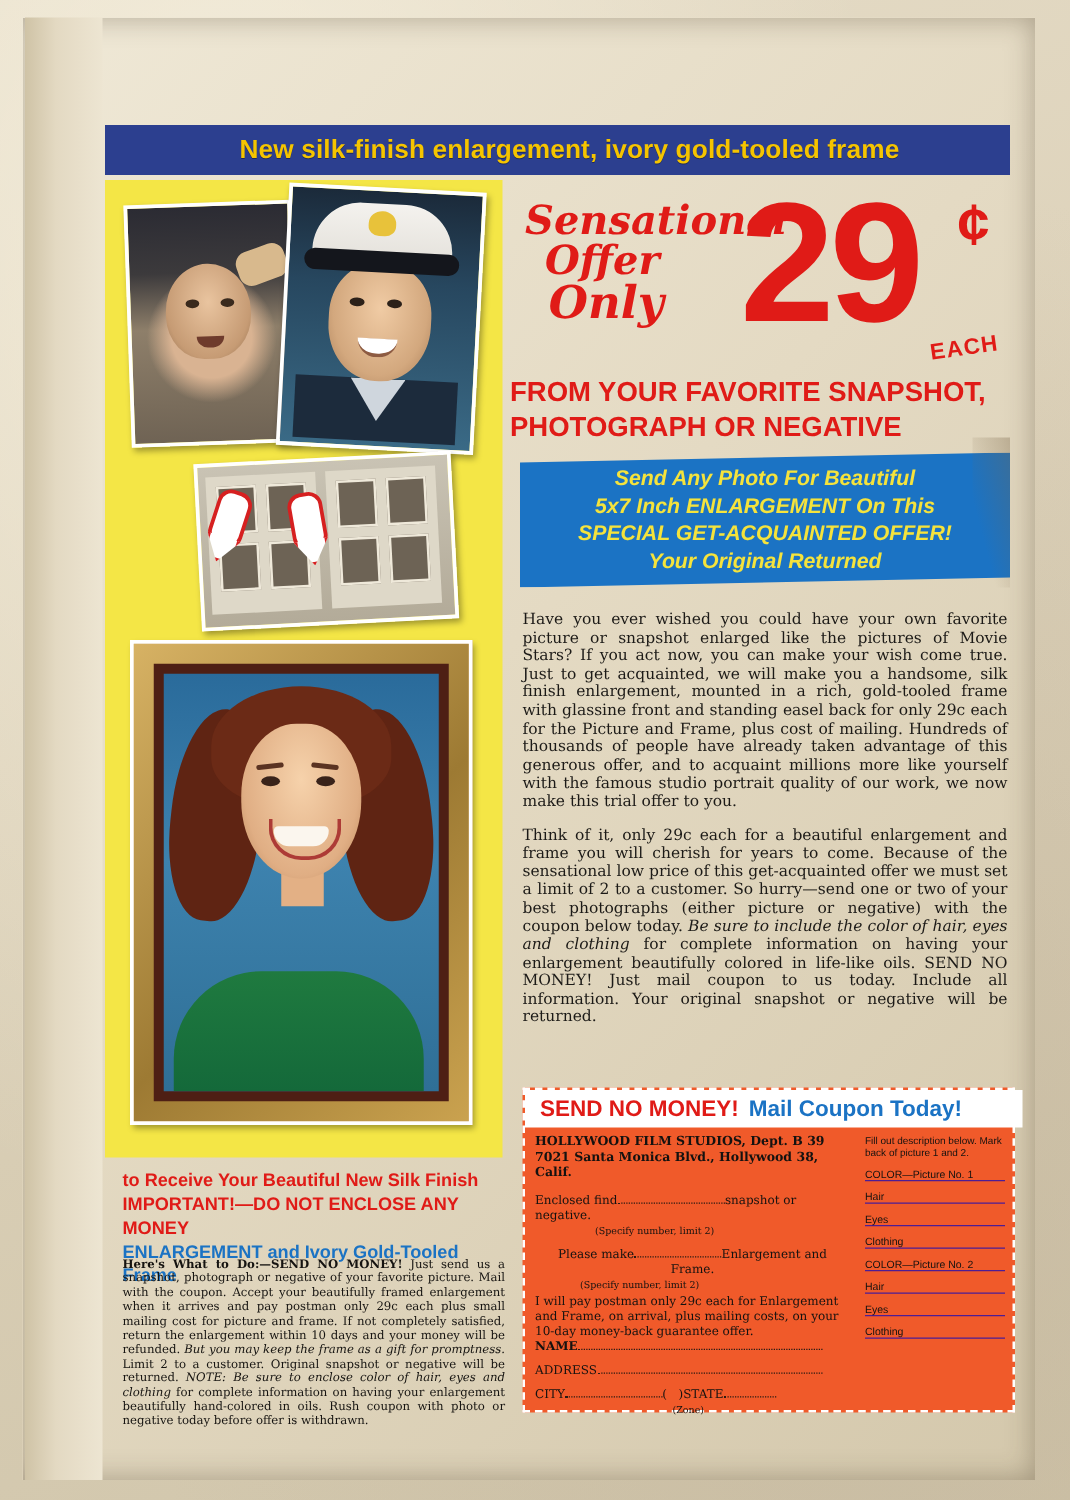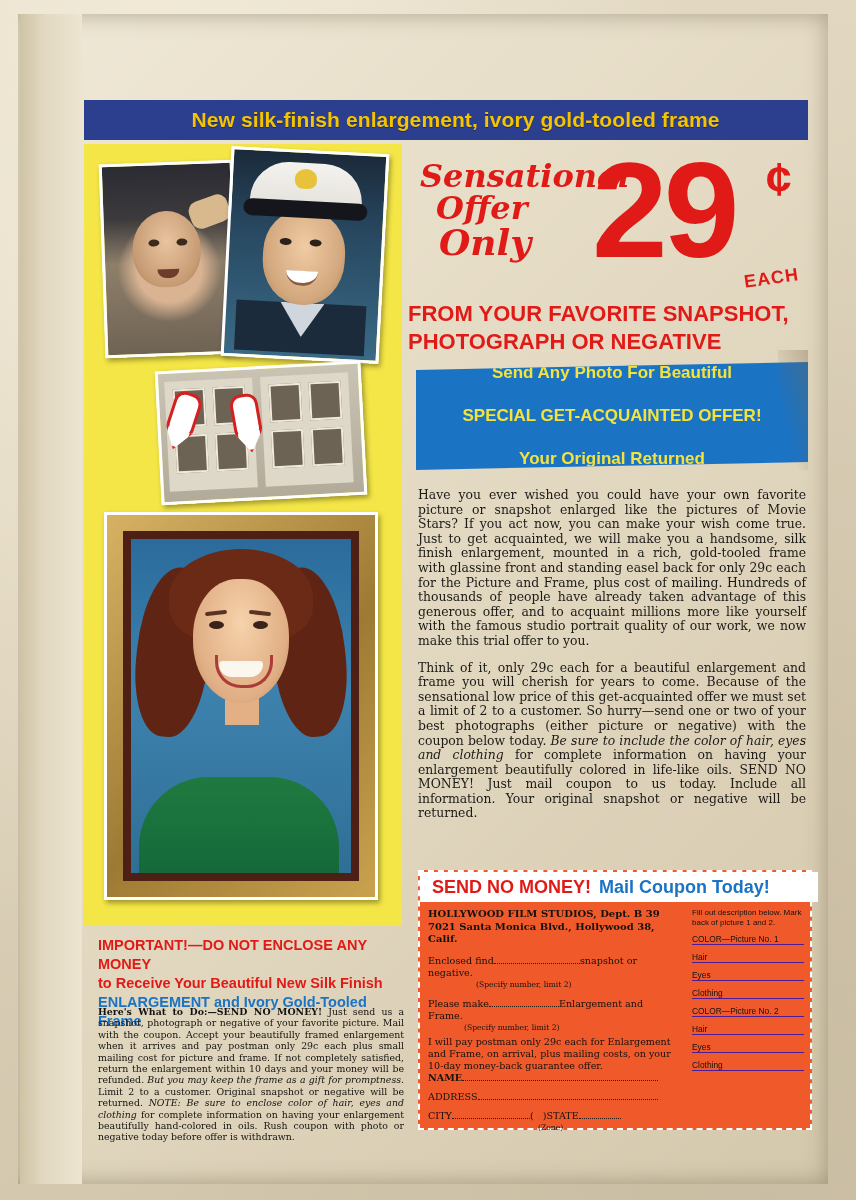--- a/index.html
+++ b/index.html
@@ -231,21 +231,21 @@
     font-size: 22px;
     line-height: 28px;
   }
 
   .blue-ribbon {
     position: absolute;
     left: 332px; top: 262px;
     width: 392px; height: 108px;
     background: #1b73c4;
     clip-path: polygon(0 8px, 100% 0, 100% 100px, 0 108px);
-    display: flex; flex-direction: column; align-items: center; justify-content: space-between;
+    display: flex; flex-direction: column; align-items: center; justify-content: center; font-style: italic;
   }
   .blue-ribbon div {
     color: #f5e33c;
     font-weight: bold;
     font-size: 17px;
     line-height: 22px;
     text-align: center;
   }
 
   
@@ -422,20 +422,21 @@
     <div class="price-cent">¢</div>
     <div class="price-each">EACH</div>
 
     <div class="fromfav">
       <div>FROM YOUR FAVORITE SNAPSHOT,</div>
       <div>PHOTOGRAPH OR NEGATIVE</div>
     </div>
 
     <div class="blue-ribbon">
       <div>Send Any Photo For Beautiful</div>
+      <div>5x7 Inch ENLARGEMENT On This</div>
       <div>SPECIAL GET-ACQUAINTED OFFER!</div>
       <div>Your Original Returned</div>
     </div>
 
     <div class="body-copy">
       <p>Have you ever wished you could have your own favorite picture or snapshot enlarged like the pictures of Movie Stars? If you act now, you can make your wish come true. Just to get acquainted, we will make you a handsome, silk finish enlargement, mounted in a rich, gold-tooled frame with glassine front and standing easel back for only 29c each for the Picture and Frame, plus cost of mailing. Hundreds of thousands of people have already taken advantage of this generous offer, and to acquaint millions more like yourself with the famous studio portrait quality of our work, we now make this trial offer to you.</p>
       <p><span>Think of it, only 29c each for a beautiful enlargement and frame you will cherish for years to come. Because of the sensational low price of this get-acquainted offer we must set a limit of 2 to a customer. So hurry—send one or two of your best photographs (either picture or negative) with the coupon below today. </span><span class="it">Be sure to include the color of hair, eyes and clothing</span><span> for complete information on having your enlargement beautifully colored in life-like oils. SEND NO MONEY! Just mail coupon to us today. Include all information. Your original snapshot or negative will be returned.</span></p>
     </div>
 
 
@@ -447,21 +448,21 @@
 
       <div class="coupon-left">
         <div class="addr">HOLLYWOOD FILM STUDIOS, Dept.  B  39</div>
         <div class="addr">7021 Santa Monica Blvd.,  Hollywood 38, Calif.</div>
 
         <div style="margin-top:9px;">
           <span>Enclosed find</span><span class="dots" style="width:86px;"></span><span>snapshot or negative.</span>
         </div>
         <div class="spec" style="margin-left:48px;">(Specify number, limit 2)</div>
 
-        <div style="margin-top:7px;">
+        <div style="margin-top:7px;text-align:center;">
           <span>Please make</span><span class="dots" style="width:70px;"></span><span>Enlargement and Frame.</span>
         </div>
         <div class="spec" style="margin-left:36px;">(Specify number, limit 2)</div>
 
         <div style="margin-top:2px;">I will pay postman only 29c each for Enlargement and Frame, on arrival, plus mailing costs, on your 10-day money-back guarantee offer.</div>
 
         <div style="margin-top:0;font-weight:bold;">
           <span>NAME</span><span class="dots" style="width:196px;"></span>
         </div>
         <div style="margin-top:7px;">
@@ -480,22 +481,22 @@
         <div class="cr-line">Eyes</div>
         <div class="cr-line">Clothing</div>
         <div class="cr-line">COLOR—Picture No. 2</div>
         <div class="cr-line">Hair</div>
         <div class="cr-line">Eyes</div>
         <div class="cr-line">Clothing</div>
       </div>
     </div>
 
     <div class="important">
+      <div class="ln i-red">to Receive Your Beautiful New Silk Finish</div>
       <div class="ln i-red">IMPORTANT!—DO NOT ENCLOSE ANY MONEY</div>
-      <div class="ln i-red">to Receive Your Beautiful New Silk Finish</div>
       <div class="ln i-blue">ENLARGEMENT and Ivory Gold-Tooled Frame</div>
     </div>
 
     <div class="heres">
       <b>Here's What to Do:—SEND NO MONEY!</b><span> Just send us a snapshot, photograph or negative of your favorite picture. Mail with the coupon. Accept your beautifully framed enlargement when it arrives and pay postman only 29c each plus small mailing cost for picture and frame. If not completely satisfied, return the enlargement within 10 days and your money will be refunded. </span><i>But you may keep the frame as a gift for promptness.</i><span> Limit 2 to a customer. Original snapshot or negative will be returned. </span><i>NOTE: Be sure to enclose color of hair, eyes and clothing</i><span> for complete information on having your enlargement beautifully hand-colored in oils. Rush coupon with photo or negative today before offer is withdrawn.</span>
     </div>
 
     <div class="corner-fold"></div>
   </div>
 </div>

